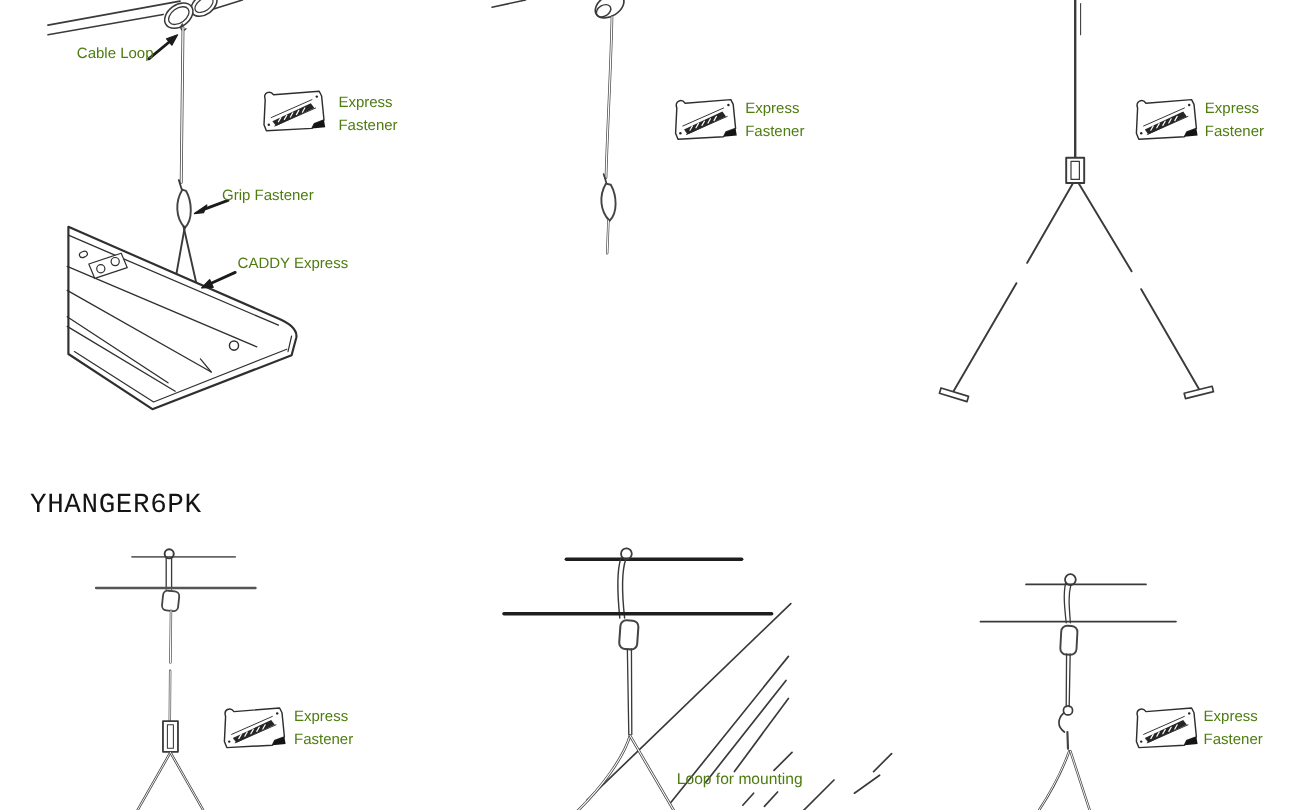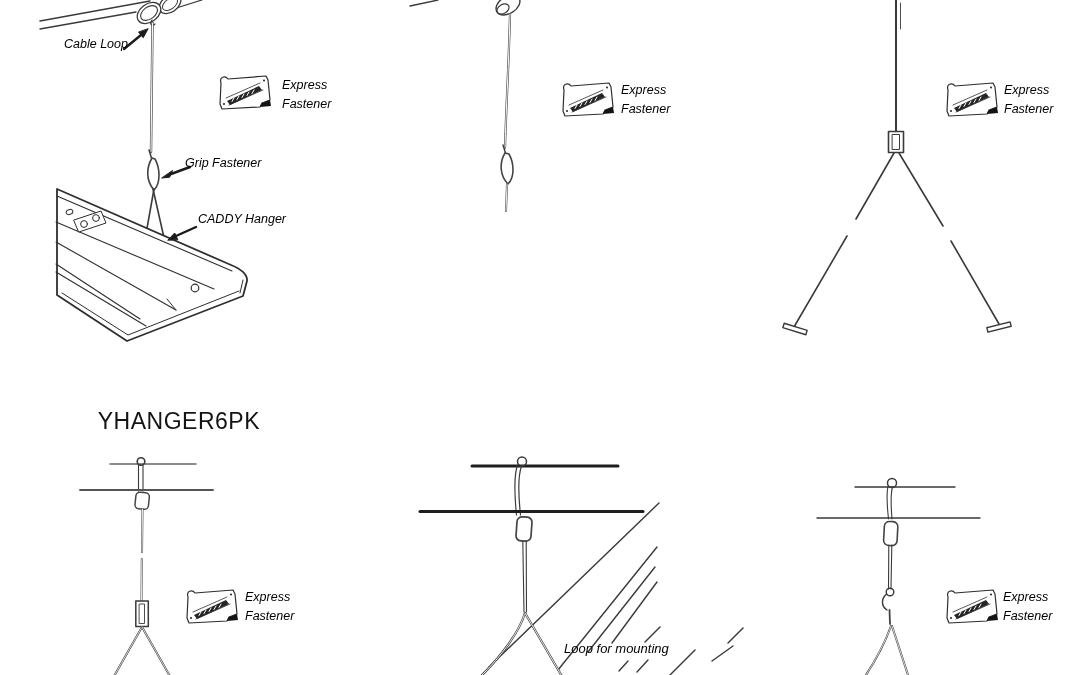--- a/index.html
+++ b/index.html
@@ -1,23 +1,23 @@
 <!DOCTYPE html>
 <html><head>
 <meta charset="utf-8">
 <style>
   html,body{margin:0;padding:0;background:#fff;}
   .page{position:relative;width:1080px;height:675px;background:#ffffff;overflow:hidden;
         font-family:"Liberation Sans",sans-serif;}
   .art{position:absolute;left:0;top:0;}
-  .lbl{position:absolute;color:#000000;font-size:12.5px;line-height:15px;white-space:nowrap;font-style:italic;}
+  .lbl{position:absolute;color:#4d7c0f;font-size:12.5px;line-height:15px;white-space:nowrap;}
   .ef{width:58px;white-space:normal;line-height:18.5px;font-size:12.5px;}
   .hooks{font-size:13px;}
-  .prod{position:absolute;top:408px;width:235px;text-align:right;
-        font-family:Liberation Sans, sans-serif;font-size:23px;line-height:26px;
+  .prod{position:absolute;top:408px;width:235px;text-align:left;
+        font-family:Liberation Mono, monospace;font-size:23px;line-height:26px;
         letter-spacing:0.5px;color:#141414;white-space:nowrap;}
 </style>
 </head>
 <body>
 
 <div class="page">
 
   <svg class="art" width="1080" height="675" viewBox="0 0 1080 675" fill="none" stroke-linecap="round" stroke-linejoin="round">
 
     <defs>
@@ -172,21 +172,21 @@
       <path d="M892,626 L909,678" stroke="#444" stroke-width="2"></path>
       <path d="M892,626 L909,678" stroke="#fff" stroke-width="0.8"></path>
       <use href="#ef-icon" transform="translate(943,588)"></use>
     </g>
   </svg>
 
   <div class="lbl" style="left:64px;top:37px">Cable Loop</div>
 
   <div class="lbl" style="left:185px;top:156px">Grip Fastener</div>
 
-  <div class="lbl" style="left:198px;top:212px">CADDY Hanger</div>
+  <div class="lbl" style="left:198px;top:212px">CADDY Express</div>
 
   <div class="lbl ef" style="left:282px;top:76px">Express Fastener</div>
 
   <div class="lbl ef" style="left:621px;top:81px">Express Fastener</div>
 
   <div class="lbl ef" style="left:1004px;top:81px">Express Fastener</div>
 
   <div class="lbl ef" style="left:245px;top:588px">Express Fastener</div>
 
   <div class="lbl ef" style="left:1003px;top:588px">Express Fastener</div>

